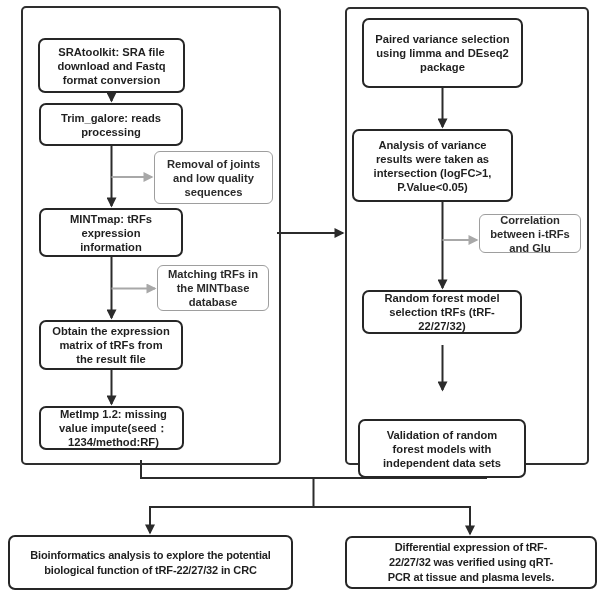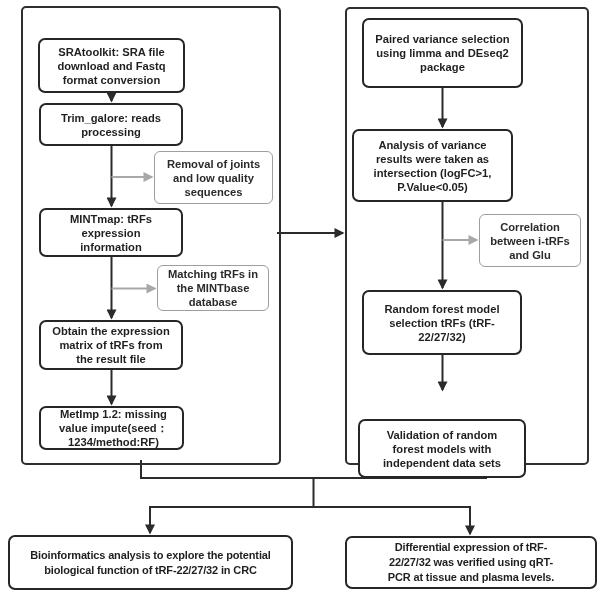--- a/index.html
+++ b/index.html
@@ -106,24 +106,24 @@
 value impute(seed：
 1234/method:RF)</div>
 
   <div class="box step" style="left:362px;top:18px;width:161px;height:70px;">Paired variance selection
 using limma and DEseq2
 package</div>
   <div class="box step" style="left:352px;top:129px;width:161px;height:73px;">Analysis of variance
 results were taken as
 intersection (logFC&gt;1,
 P.Value&lt;0.05)</div>
-  <div class="box note" style="left:479px;top:214px;width:102px;height:53px;">Correlation
+  <div class="box note" style="left:479px;top:214px;width:102px;height:39px;">Correlation
 between i-tRFs
 and Glu</div>
-  <div class="box step" style="left:362px;top:290px;width:160px;height:65px;">Random forest model
+  <div class="box step" style="left:362px;top:290px;width:160px;height:44px;">Random forest model
 selection tRFs  (tRF-
 22/27/32)</div>
   <div class="box step" style="left:358px;top:392px;width:168px;height:59px;margin-top:27px;">Validation of random
 forest models with
 independent data sets</div>
 
   <div class="box outcome" style="left:8px;top:535px;width:285px;height:55px;">Bioinformatics analysis to explore the potential
 biological function of tRF-22/27/32 in CRC</div>
   <div class="box outcome" style="left:345px;top:536px;width:252px;height:53px;">Differential expression of tRF-
 22/27/32 was verified using qRT-

